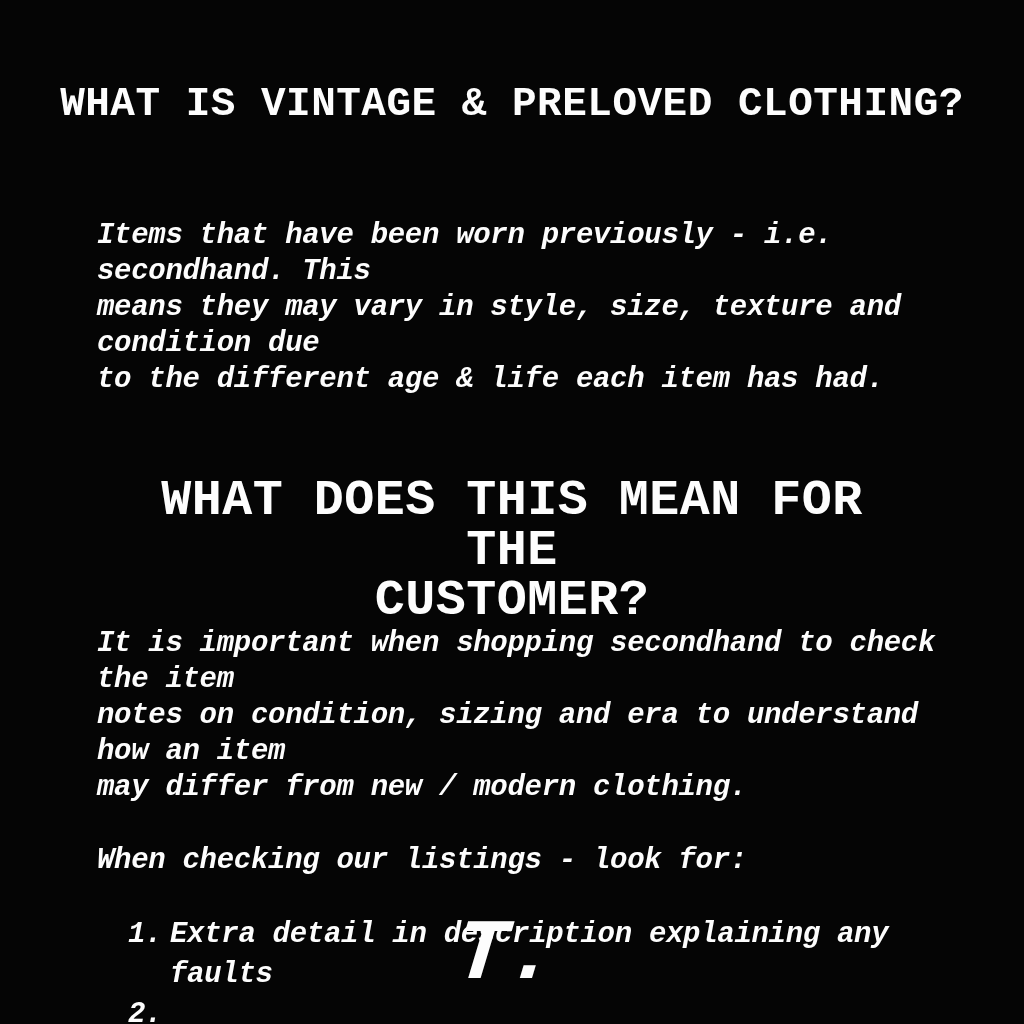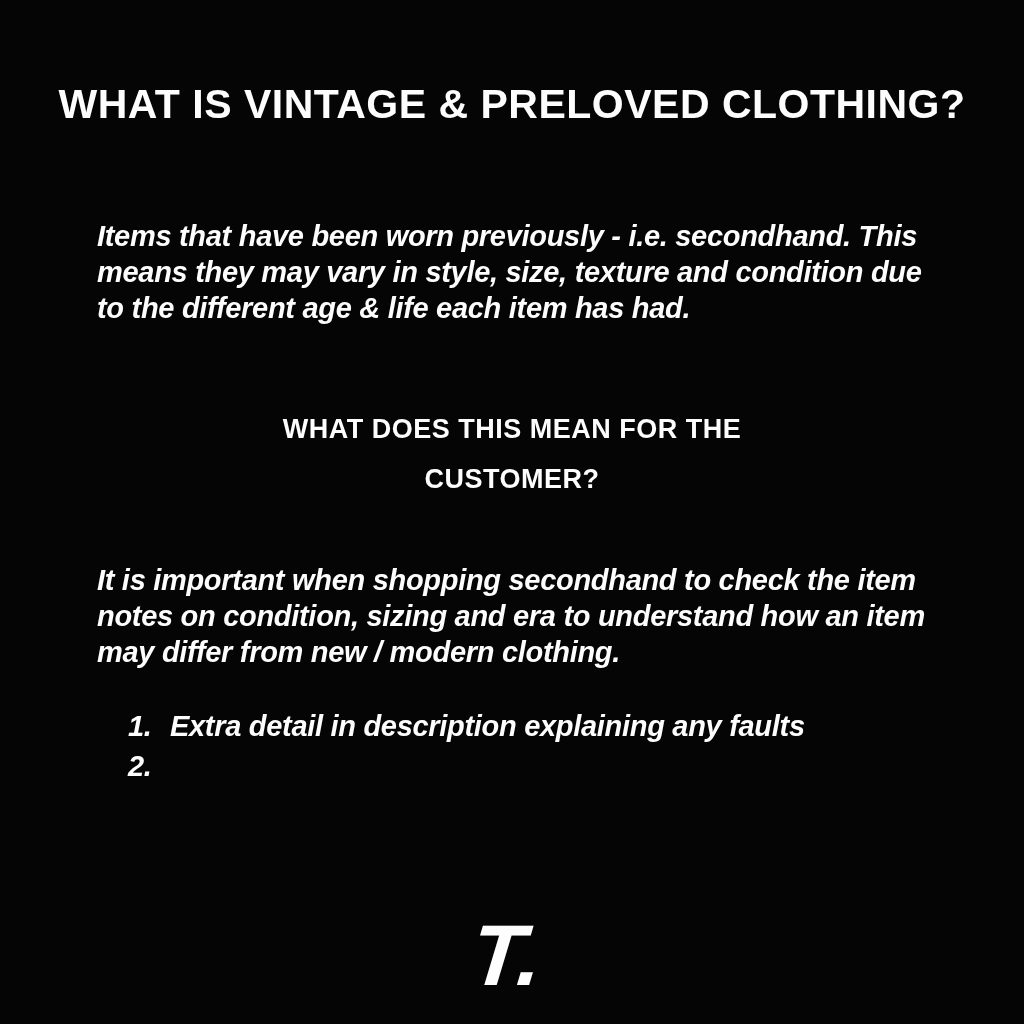--- a/index.html
+++ b/index.html
@@ -6,21 +6,21 @@
     margin: 0;
     padding: 0;
     background: #050505;
   }
   .page {
     position: relative;
     width: 1024px;
     height: 1024px;
     background: #050505;
     color: #fdfdfd;
-    font-family: Liberation Sans, sans-serif;
+    font-family: Liberation Mono, monospace;
     overflow: hidden;
   }
   .main-heading {
     margin: 82px 34px 0 34px;
     text-align: center;
     font-weight: bold;
     font-size: 41px;
     line-height: 44px;
     letter-spacing: 0.5px;
     white-space: pre-line;
@@ -32,26 +32,26 @@
     line-height: 36px;
     white-space: pre-line;
     margin: 0 80px 0 97px;
     letter-spacing: -0.3px;
   }
   .intro-paragraph   { margin-top: 92px; }
   .customer-heading {
     margin: 78px 120px 0 120px;
     text-align: center;
     font-weight: bold;
-    font-size: 27px;
+    font-size: 50px;
     line-height: 50px;
     letter-spacing: 0.5px;
     white-space: pre-line;
   }
-  .customer-paragraph { margin-top: 58px; }
+  .customer-paragraph { }
   .checklist-intro    { margin-top: 37px; }
   .checklist {
     margin: 36px 60px 0 128px;
     padding: 0;
     list-style: none;
   }
   .checklist-item {
     display: flex;
     font-style: italic;
     font-weight: bold;
@@ -87,20 +87,21 @@
 means they may vary in style, size, texture and condition due
 to the different age &amp; life each item has had.</p>
 
   <h2 class="customer-heading">WHAT DOES THIS MEAN FOR THE
 CUSTOMER?</h2>
 
   <p class="body-text customer-paragraph">It is important when shopping secondhand to check the item
 notes on condition, sizing and era to understand how an item
 may differ from new / modern clothing.</p>
 
+  <p class="body-text checklist-intro">When checking our listings - look for:</p>
 
   <ol class="checklist">
     <li class="checklist-item">
       <span class="checklist-number">1.</span>
       <span class="checklist-text">Extra detail in description explaining any faults</span>
     </li>
     <li class="checklist-item">
       <span class="checklist-number">2.</span>
     </li>
   </ol>

